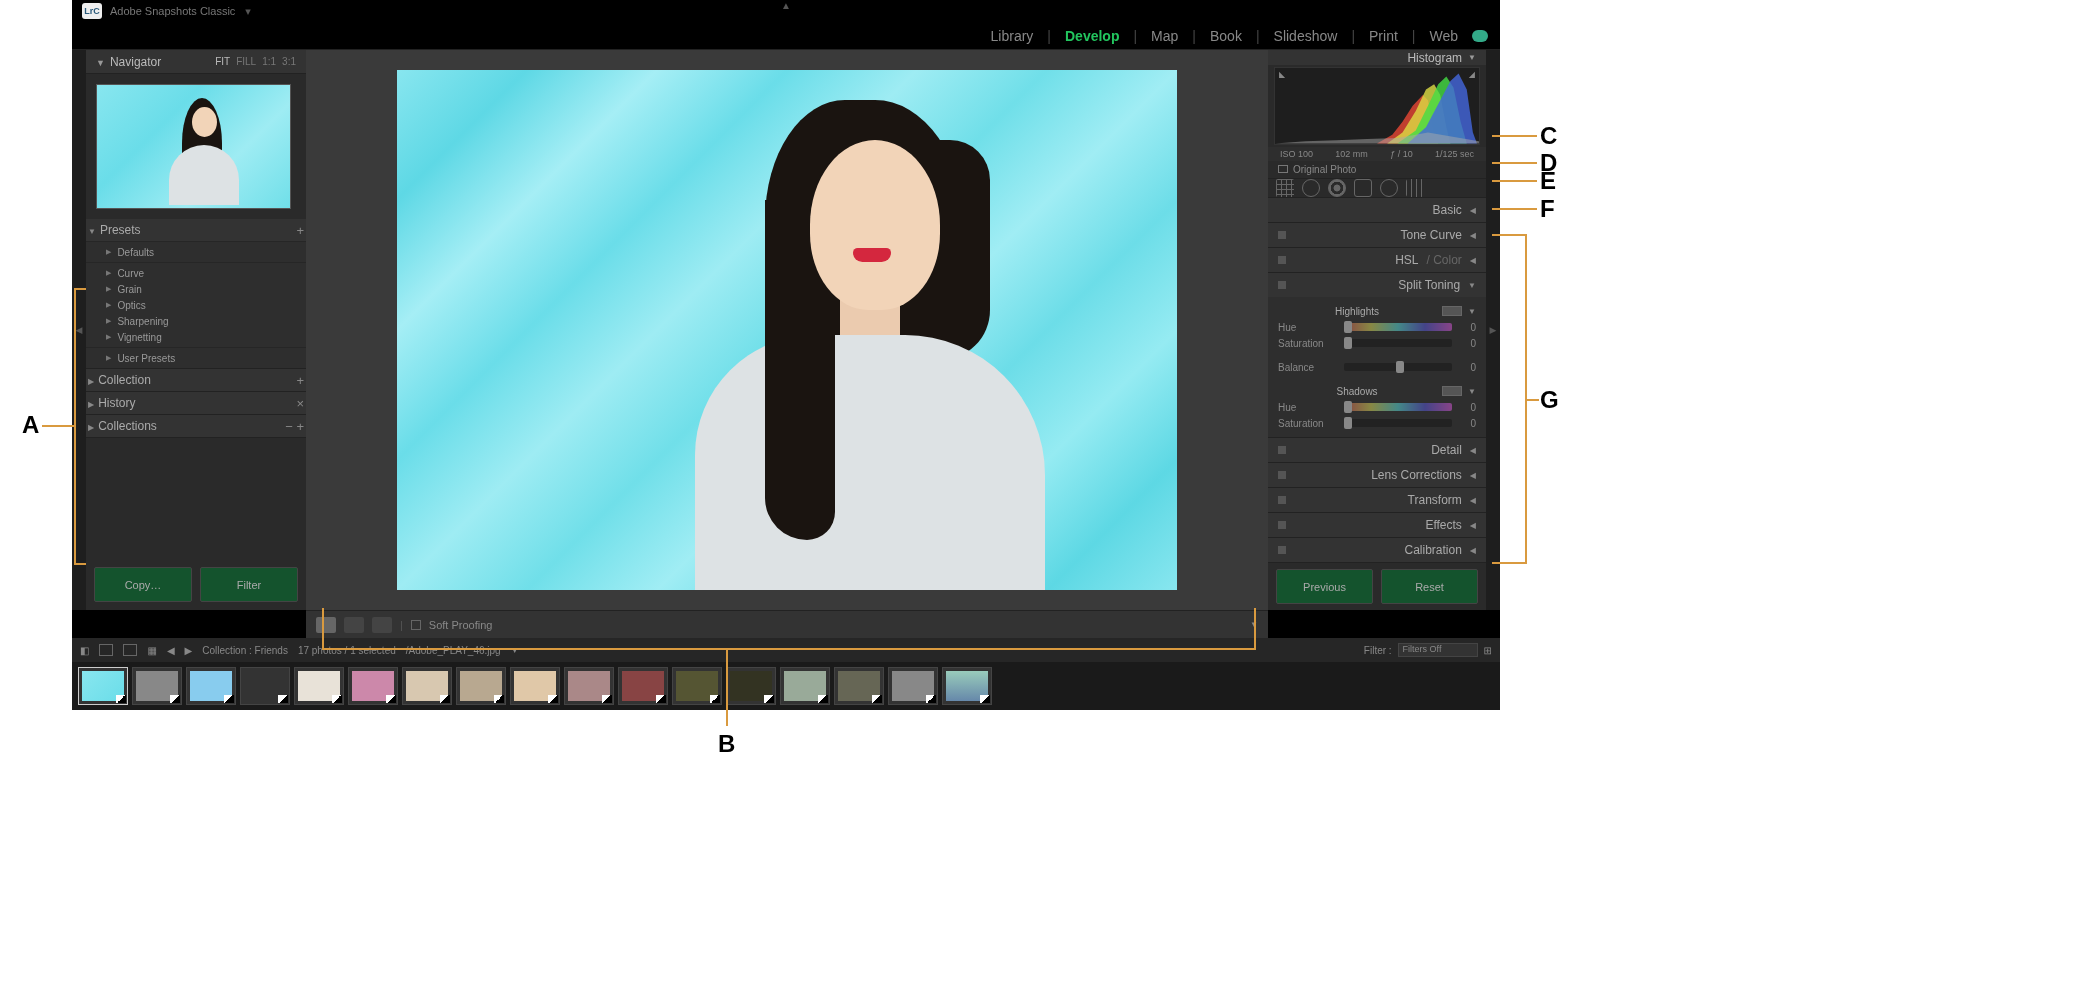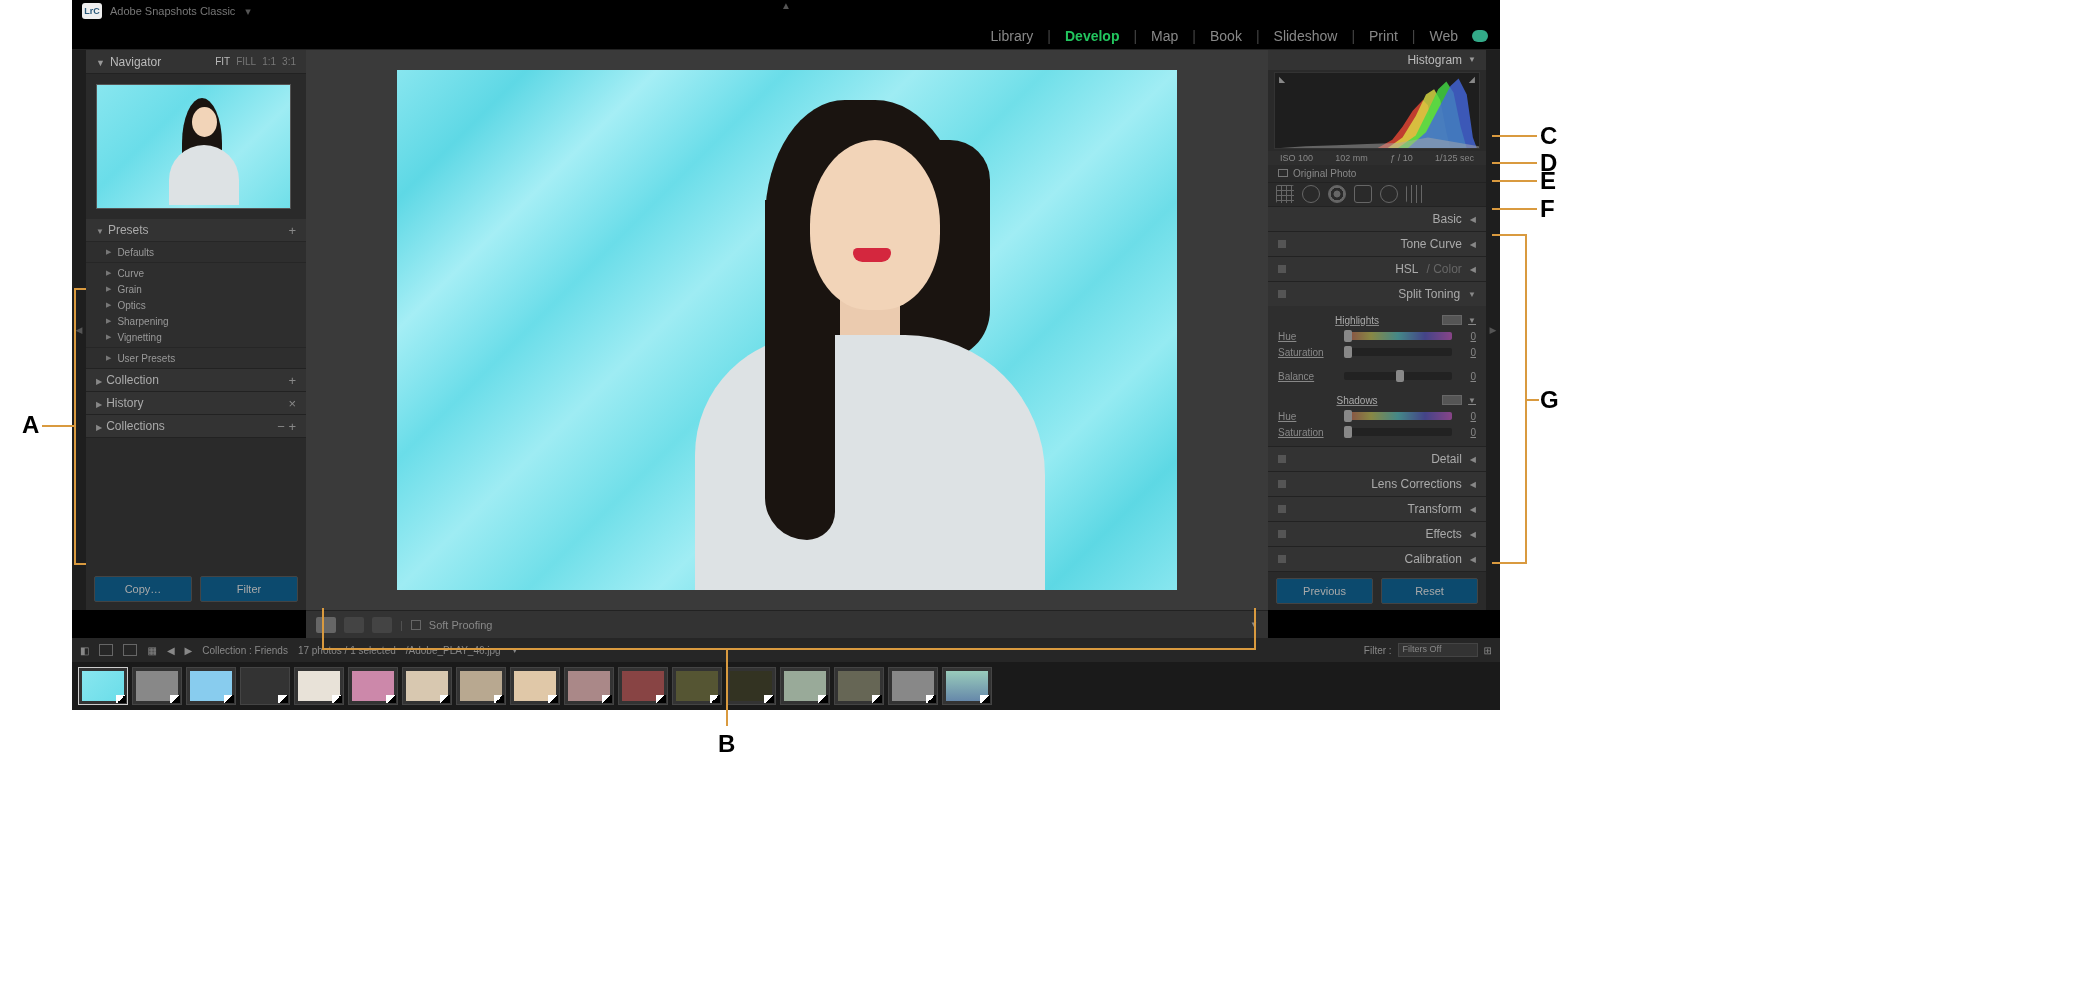--- a/index.html
+++ b/index.html
@@ -29,48 +29,48 @@
 .panelhead { height:24px; display:flex; align-items:center; justify-content:space-between; padding:0 10px; background:#333; font-size:12px; color:#bbb; border-bottom:1px solid #222; }
 .panelhead .tri { font-size:9px; margin-right:5px; color:#999; }
 .panelhead .right { display:flex; gap:6px; font-size:10px; color:#777; }
 .panelhead .right .act { color:#bbb; }
 .navthumb { margin:10px; width:195px; height:125px; background:linear-gradient(135deg,#88e6ef,#6adde9,#9eecf3,#70dfe9); position:relative; border:1px solid #555; }
 .navthumb .mini { position:absolute; left:40%; top:8%; width:60px; height:110px; }
 .navthumb .mhair { position:absolute; top:3px; left:8px; width:40px; height:90px; background:#1a1410; border-radius:50% 50% 30% 30%; }
 .navthumb .mface { position:absolute; top:12px; left:18px; width:25px; height:30px; background:#f2d4b8; border-radius:50%; }
 .navthumb .mbody { position:absolute; top:50px; left:-5px; width:70px; height:60px; background:#dde2e4; border-radius:40px 40px 0 0; }
 .section { background:#333; border-bottom:1px solid #222; }
-.sechead { height:22px; display:flex; align-items:center; justify-content:space-between; padding:0 10px; font-size:12px; color:#aaa; cursor:pointer; }
+.sechead { height:22px; display:flex; align-items:center; justify-content:space-between; padding:0 2px; font-size:12px; color:#aaa; cursor:pointer; }
 .sechead .tri { font-size:8px; margin-right:4px; color:#888; }
 .sechead .plus { color:#888; font-size:13px; }
 .subitems { padding:2px 0; background:#2e2e2e; }
 .subitem { height:16px; display:flex; align-items:center; padding-left:20px; font-size:10px; color:#999; cursor:pointer; }
 .subitem .tri2 { font-size:7px; margin-right:6px; color:#777; }
 .spacer { flex:1; background:#2a2a2a; }
 .leftbottom { display:flex; gap:8px; padding:8px; background:#2a2a2a; }
-.btn { flex:1; height:26px; background:#0c4a6e; border:1px solid #444; color:#aaa; font-size:11px; display:flex; align-items:center; justify-content:center; cursor:pointer; border-radius:2px; }
+.btn { flex:1; height:35px; background:#14532d; border:1px solid #444; color:#aaa; font-size:11px; display:flex; align-items:center; justify-content:center; cursor:pointer; border-radius:2px; }
 .righthead { height:22px; display:flex; align-items:center; justify-content:flex-end; padding:0 10px; font-size:12px; color:#bbb; background:#333; gap:6px; }
 .righthead .tri { font-size:8px; color:#999; }
 .histogram { height:78px; background:#1e1e1e; margin:2px 6px; position:relative; border:1px solid #333; }
 .histo-svg { width:100%; height:100%; }
 .histoinfo { display:flex; justify-content:space-between; padding:2px 12px; font-size:9px; color:#888; background:#2e2e2e; }
 .orig { display:flex; align-items:center; padding:3px 10px; font-size:10px; color:#888; gap:5px; }
 .orig .box { width:10px; height:8px; border:1px solid #777; }
 .toolstrip { height:28px; display:flex; align-items:center; gap:8px; padding:0 8px; border-top:1px solid #222; border-bottom:1px solid #222; }
 .tool { width:18px; height:18px; border:1px solid #666; border-radius:3px; cursor:pointer; }
 .tool.circ { border-radius:50%; }
 .tool.target { border-radius:50%; background:radial-gradient(circle,#666 30%,transparent 32%,transparent 55%,#666 57%); border-color:#666; }
 .tool.line { border:none; background:linear-gradient(90deg,#666 1px,transparent 1px) 0 0/5px 100%, linear-gradient(0deg,transparent 48%,#666 48%,#666 52%,transparent 52%); }
 .rsection { border-bottom:1px solid #222; background:#333; }
 .rsechead { height:24px; display:flex; align-items:center; justify-content:flex-end; padding:0 10px; font-size:12px; color:#aaa; gap:8px; cursor:pointer; }
 .rsechead .dim { color:#666; }
 .rsechead .tri3 { font-size:8px; color:#888; }
 .rsechead .sq { width:8px; height:8px; background:#555; margin-right:auto; }
 .splitbody { padding:6px 10px; background:#2e2e2e; font-size:10px; color:#888; }
-.splitrow { display:flex; align-items:center; height:16px; gap:6px;text-decoration:underline; }
+.splitrow { display:flex; align-items:center; height:16px; gap:6px; }
 .splitrow .lbl { width:60px; }
 .splitrow .slider { flex:1; height:8px; background:linear-gradient(90deg,#844,#884,#488,#448,#848); border-radius:2px; position:relative; }
 .splitrow .slider.gray { background:#222; }
 .splitrow .knob { position:absolute; left:0; top:-2px; width:8px; height:12px; background:#888; border-radius:2px; }
 .splitrow .val { width:18px; text-align:right; }
 .splitrow .subt { flex:1; text-align:center; color:#aaa; font-size:10px; }
 .splitrow .swatch { width:20px; height:10px; background:#555; border:1px solid #666; }
 .splitrow .ddtri { font-size:8px; color:#888; }
 .toolbar { height:28px; background:#333; display:flex; align-items:center; padding:0 10px; gap:8px; font-size:11px; color:#888; border-top:1px solid #222; }
 .toolbar .vb { width:20px; height:16px; background:#444; border-radius:2px; cursor:pointer; }

